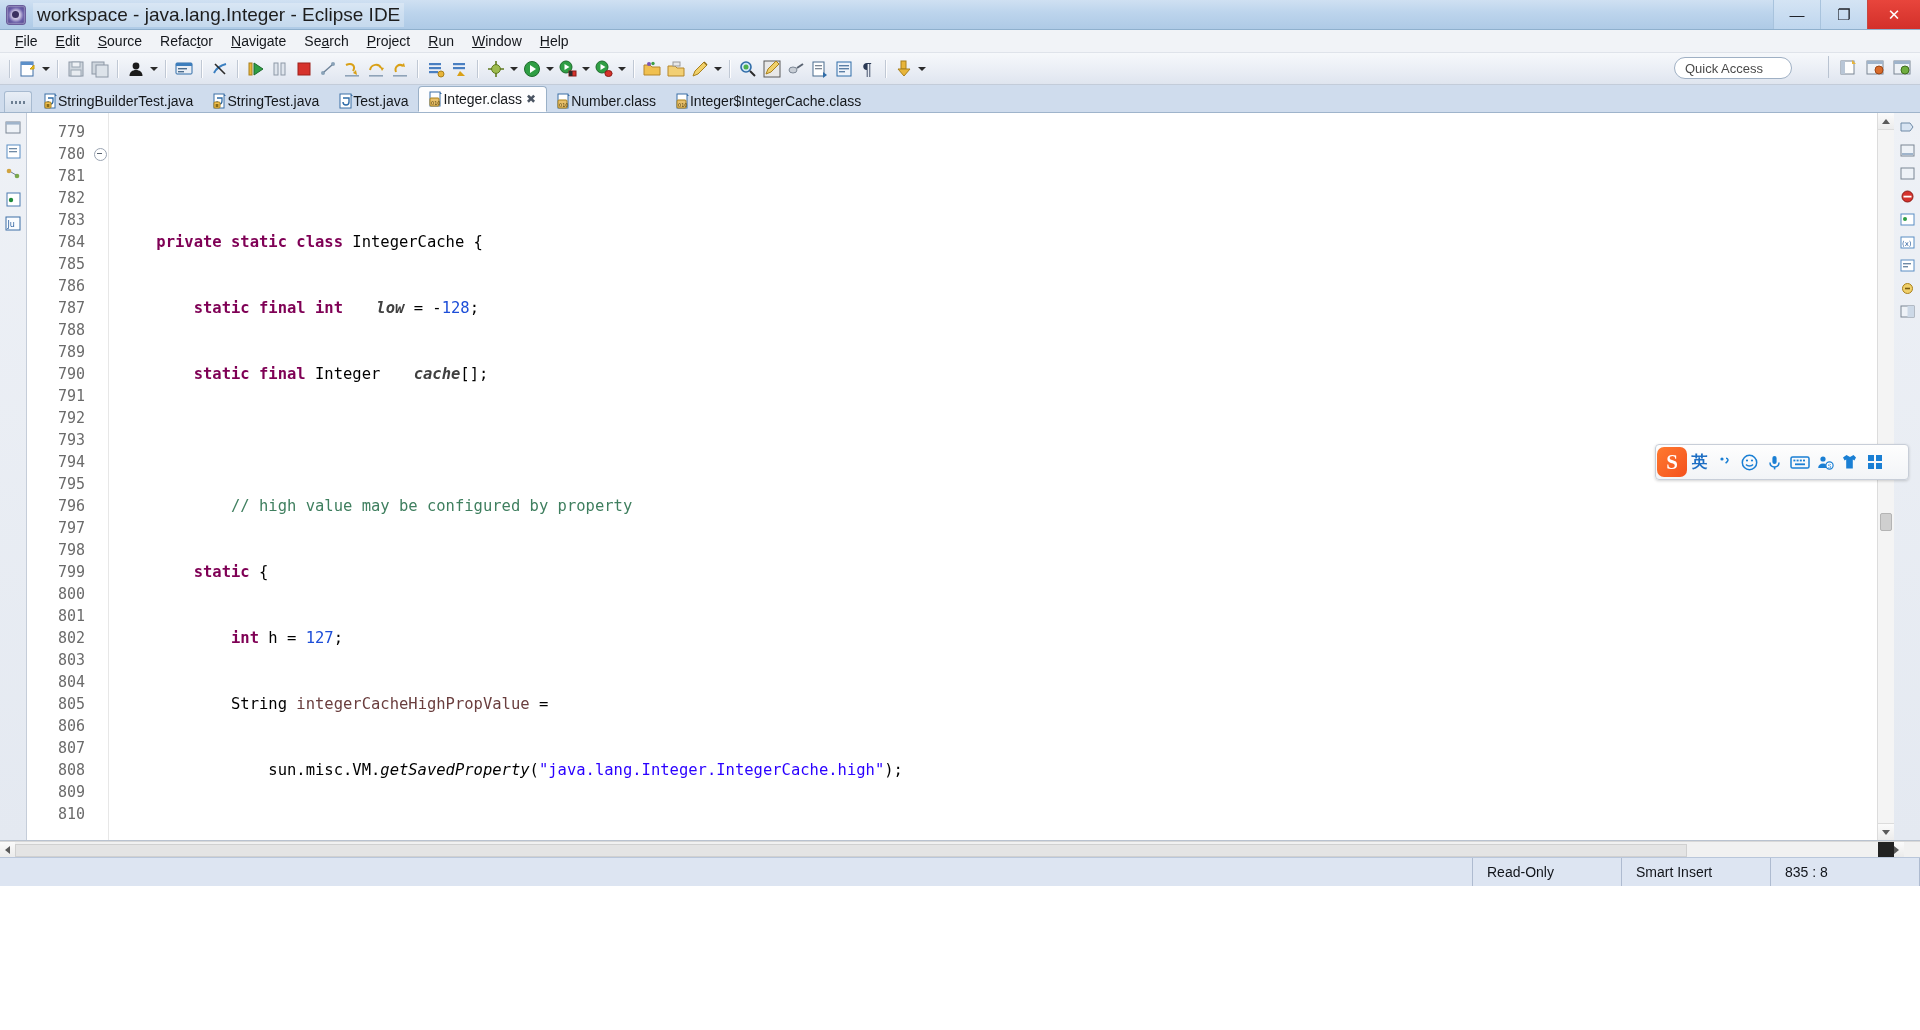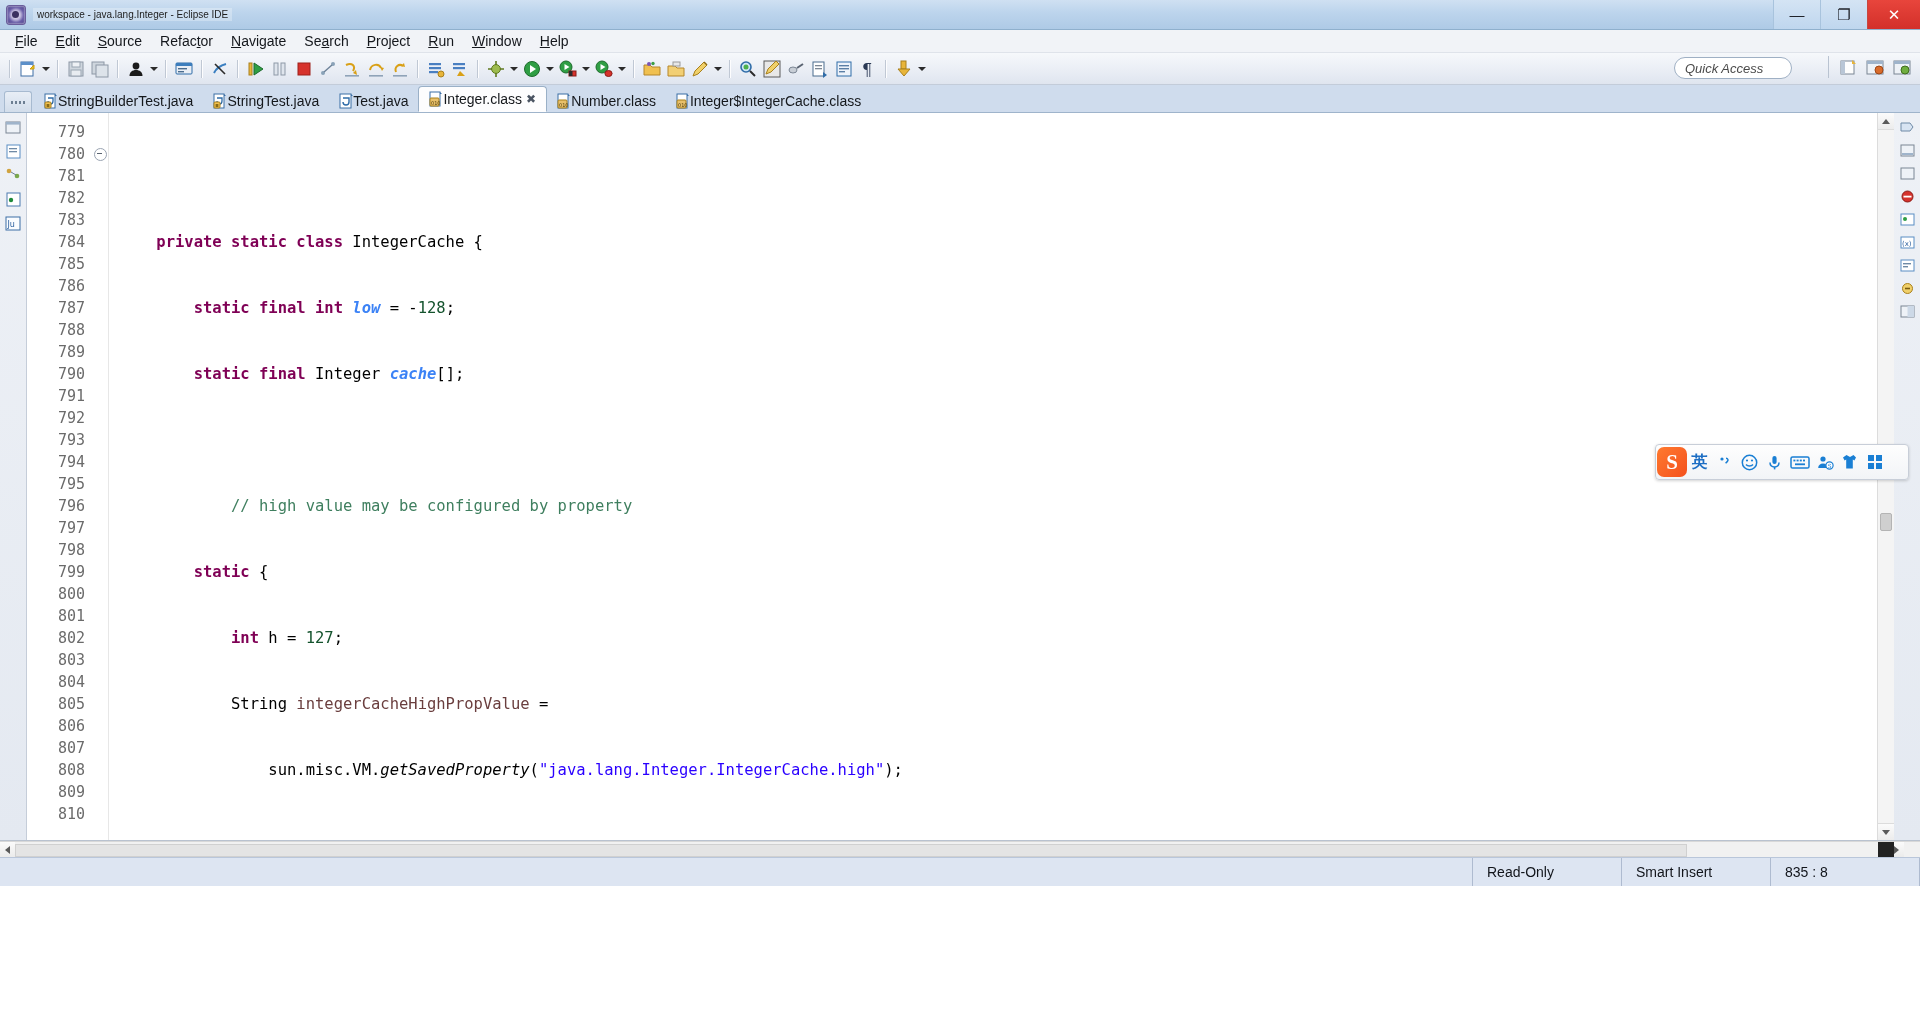--- a/index.html
+++ b/index.html
@@ -24,21 +24,21 @@
     background:radial-gradient(circle at 50% 50%,#ffffff 0%,#b9b2d8 38%,#6b5fa8 60%,#4b3f86 100%);
     border:1px solid #6a5d9b;
     box-shadow:inset 0 0 2px #fff;
     position:relative;flex:0 0 auto;
   }
   .title-icon:after{
     content:"";position:absolute;left:5px;top:5px;width:7px;height:7px;border-radius:50%;
     background:#3b3160;
   }
   .title-text{
-    font-size:10px;color:#1d1d1d;
+    font-size:19px;color:#1d1d1d;
     background:rgba(255,255,255,.28);
     padding:1px 4px;
   }
   .win-buttons{position:absolute;right:0;top:0;height:29px;display:flex;}
   .win-btn{
     width:46px;height:29px;display:flex;align-items:center;justify-content:center;
     color:#20232a;font-size:15px;
     background:linear-gradient(to bottom,#d4e4f4,#bfd6ee);
     border-left:1px solid #a8c3dd;
   }
@@ -61,21 +61,21 @@
   }
   .tb{width:22px;height:22px;margin:0 1px;position:relative;display:inline-block;flex:0 0 auto;}
   .tb svg{display:block;width:22px;height:22px;}
   .tb-sep{width:1px;height:18px;background:#c0c8d4;margin:0 5px;border-right:1px solid #fdfdfe;flex:0 0 auto;}
   .tb-arrow{width:12px;height:22px;display:flex;align-items:center;justify-content:center;flex:0 0 auto;}
   .tb-arrow:after{content:"";border-left:4px solid transparent;border-right:4px solid transparent;border-top:4px solid #2b2b2b;}
   .quick-access{
     position:absolute;right:128px;top:4px;
     width:118px;height:22px;border:1px solid #9fb0c4;border-radius:11px;
     background:#fff;font-size:13px;color:#4a4a4a;
-    display:flex;align-items:center;padding-left:10px;box-sizing:border-box;font-style:italic;
+    display:flex;align-items:center;padding-left:10px;box-sizing:border-box;
   }
   .persp-zone{position:absolute;right:6px;top:3px;display:flex;align-items:center;gap:3px;}
   .persp-sep{width:1px;height:22px;background:#b9c3d1;margin:0 4px;}
   
   .tabbar{
     height:27px;background:#cfdced;border-bottom:1px solid #9fb4cb;
     display:flex;align-items:flex-end;position:relative;
   }
   .tab-handle{
     width:26px;height:20px;margin:0 2px 0 4px;
@@ -130,24 +130,24 @@
   .code{
     flex:1 1 auto;padding-top:8px;padding-left:10px;
     font-family:"DejaVu Sans Mono", monospace;
     font-size:15.5px;line-height:22px;color:#000000;
     white-space:pre;overflow:hidden;
   }
   .code .l{height:22px;}
   .kw{color:#7f0055;font-weight:bold;}
   .cm{color:#3f7f5f;}
   .st{color:#2a00ff;}
-  .sfld{color:#3b82f6;font-style:italic;font-weight:bold;}
+  .sfld{color:#404040;font-style:italic;font-weight:bold;margin-left:24px;}
   .mth{color:#000000;font-style:italic;}
   .lv{color:#6a3e3e;}
-  .num{color:#14532d;}
+  .num{color:#1d4ed8;}
   
   .vscroll{
     position:absolute;right:26px;top:0;width:16px;height:727px;
     background:#f4f4f4;border-left:1px solid #dcdcdc;
   }
   .vscroll .up,.vscroll .down{height:16px;display:flex;align-items:center;justify-content:center;
     background:linear-gradient(to bottom,#fbfbfb,#ececec);border-bottom:1px solid #dcdcdc;}
   .vscroll .down{border-top:1px solid #dcdcdc;border-bottom:none;position:absolute;bottom:0;left:0;right:0;}
   .arr-up{border-left:4px solid transparent;border-right:4px solid transparent;border-bottom:5px solid #5a5a5a;}
   .arr-dn{border-left:4px solid transparent;border-right:4px solid transparent;border-top:5px solid #5a5a5a;}

